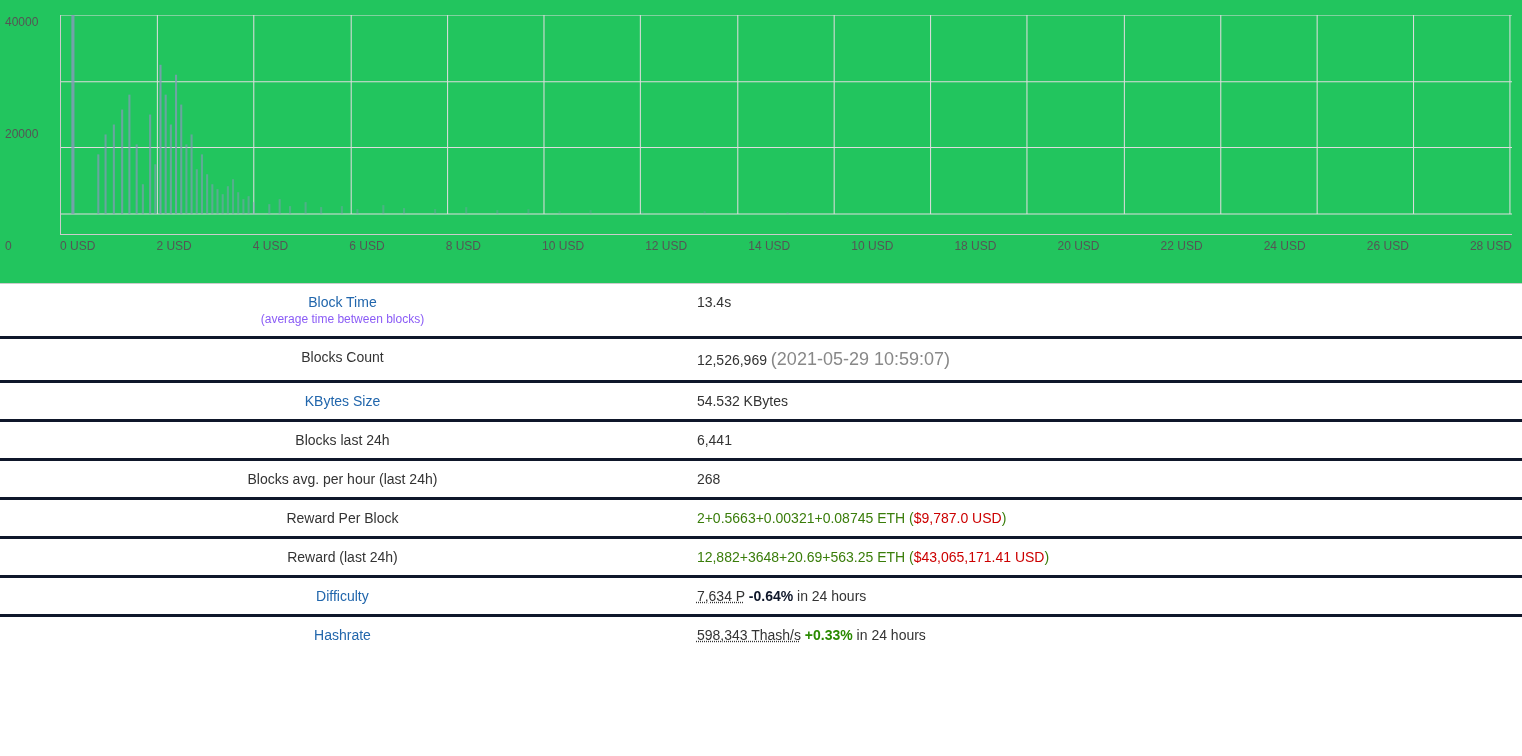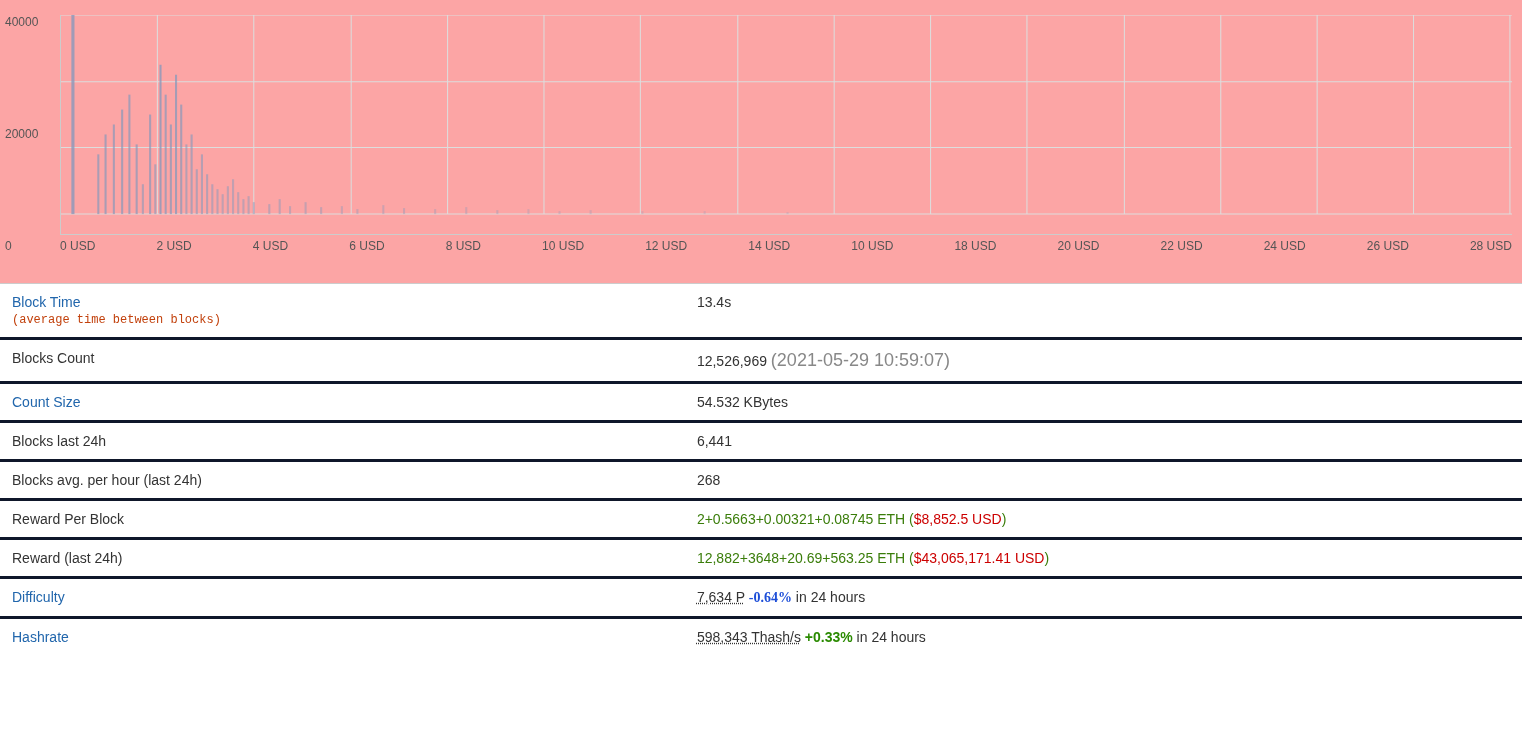--- a/index.html
+++ b/index.html
@@ -6,21 +6,21 @@
     body {
       font-family: Arial, sans-serif;
       font-size: 14px;
       background: #fff;
       color: #333;
     }
     .chart-container {
       position: relative;
       width: 100%;
       padding: 10px 10px 30px 60px;
-      background: #fca5a5;
+      background: #22c55e;
     }
     .chart-title {
       font-size: 14px;
       color: #333;
       margin-bottom: 5px;
       margin-left: -50px;
     }
     .chart-area {
       position: relative;
       width: 100%;
@@ -62,47 +62,46 @@
     .stats-table tr:first-child {
       border-top: 1px solid #ccc;
     }
     .stats-table td {
       padding: 10px 12px;
       vertical-align: top;
     }
     .stats-table td:first-child {
       width: 45%;
       color: #333;
+      text-align: center;
     }
     .stats-table td:last-child {
       width: 55%;
     }
     .label-link {
       color: #2166ac;
       text-decoration: none;
     }
     .sub-label {
       font-size: 12px;
-      color: #c2410c;
-      font-family: Liberation Mono, monospace;
+      color: #8b5cf6;
     }
     .timestamp {
       color: #888;
       font-size: 18px;
     }
     .reward-green {
       color: #3a7d0a;
     }
     .reward-red {
       color: #cc0000;
     }
     .change-negative {
-      color: #1d4ed8;
+      color: #0f172a;
       font-weight: bold;
-      font-family: Liberation Serif, serif;
     }
     .change-positive {
       color: #2a8a00;
       font-weight: bold;
     }
     .strikethrough-dotted {
       text-decoration: underline dotted;
     }
   </style>
 </head>
@@ -230,21 +229,21 @@
         <span>Blocks Count</span>
       </td>
       <td>
         <span>12,526,969</span>
         <span class="timestamp"> (2021-05-29 10:59:07)</span>
       </td>
     </tr>
 
     <tr>
       <td>
-        <a class="label-link">Count Size</a>
+        <a class="label-link">KBytes Size</a>
       </td>
       <td>54.532 KBytes</td>
     </tr>
 
     <tr>
       <td>
         <span>Blocks last 24h</span>
       </td>
       <td>6,441</td>
     </tr>
@@ -254,21 +253,21 @@
         <span>Blocks avg. per hour (last 24h)</span>
       </td>
       <td>268</td>
     </tr>
 
     <tr>
       <td>
         <span>Reward Per Block</span>
       </td>
       <td>
-        <span class="reward-green">2+0.5663+0.00321+0.08745 ETH (<span class="reward-red">$8,852.5 USD</span>)</span>
+        <span class="reward-green">2+0.5663+0.00321+0.08745 ETH (<span class="reward-red">$9,787.0 USD</span>)</span>
       </td>
     </tr>
 
     <tr>
       <td>
         <span>Reward (last 24h)</span>
       </td>
       <td>
         <span class="reward-green">12,882+3648+20.69+563.25 ETH (<span class="reward-red">$43,065,171.41 USD</span>)</span>
       </td>

